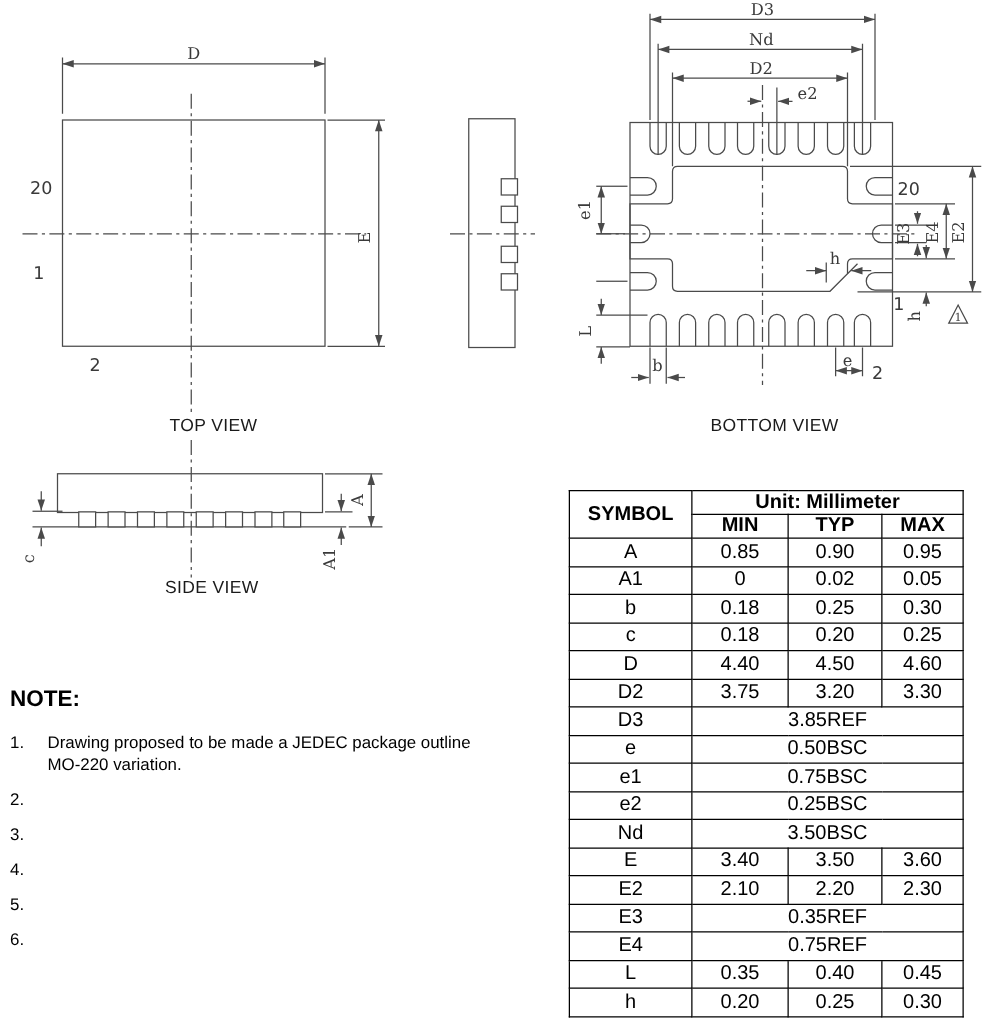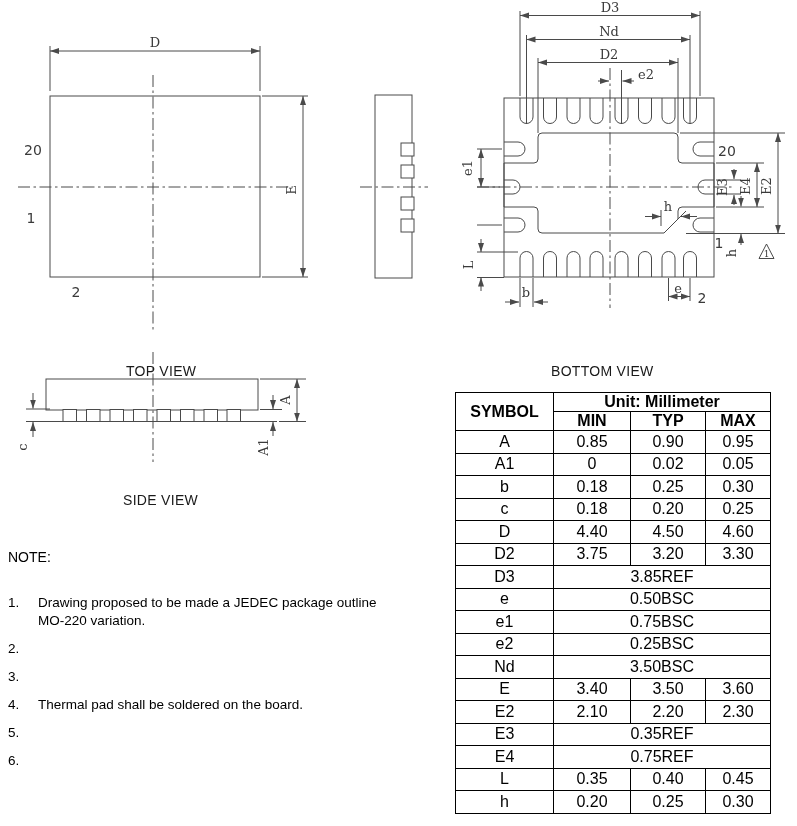--- a/index.html
+++ b/index.html
@@ -5,23 +5,23 @@
   html,body{margin:0;padding:0;background:#fff;}
   body{width:797px;height:826px;position:relative;overflow:hidden;
        font-family:"Liberation Sans",sans-serif;color:#000;}
   svg text{user-select:none;}
   .ln line,.ln path,.ln rect,.ln polygon{stroke:#4a4a4a;stroke-width:1;fill:none;}
   .ln .sq{fill:#fff;}
   .ln .cl{stroke-dasharray:12 3.5 2.5 3.5;}
   .dim{font-family:"DejaVu Serif",serif;font-size:13px;fill:#3a3a3a;stroke:none;}
   .pin{font-family:"DejaVu Sans",sans-serif;font-size:14px;fill:#3a3a3a;stroke:none;}
   .tri-num{font-family:"DejaVu Serif",serif;font-size:9px;fill:#3a3a3a;stroke:none;}
-  .caption{position:absolute;font-size:14px;color:#1a1a1a;text-align:left;letter-spacing:.3px;margin-top:31px;}
+  .caption{position:absolute;font-size:14px;color:#1a1a1a;text-align:right;letter-spacing:.3px;}
   .notes{position:absolute;left:8px;top:549px;width:402px;}
-  .notes-heading{font-weight:normal;font-size:14px;margin-bottom:29px;}
+  .notes-heading{font-weight:bold;font-size:18px;margin-bottom:15px;}
   .note-item{display:flex;margin-bottom:10px;font-size:13.5px;line-height:18px;}
   .note-num{width:30px;flex:0 0 30px;}
   .note-text{flex:1;max-width:360px;}
   table.spec{position:absolute;left:455px;top:392px;border-collapse:collapse;
              table-layout:fixed;font-size:16px;}
   table.spec th,table.spec td{border:1px solid #000;text-align:center;vertical-align:middle;
              padding:0;overflow:hidden;}
   table.spec th{font-weight:bold;}
   col.c-sym{width:98px;}col.c-min{width:77px;}col.c-typ{width:75px;}col.c-max{width:65px;}
   tr.hdr{height:18px;}
@@ -223,21 +223,20 @@
     <span class="note-text">Drawing proposed to be made a JEDEC package outline MO-220 variation.</span>
   </div>
   <div class="note-item">
     <span class="note-num">2.</span>
   </div>
   <div class="note-item">
     <span class="note-num">3.</span>
   </div>
   <div class="note-item">
     <span class="note-num">4.</span>
-    <span class="note-text">Thermal pad shall be soldered on the board.</span>
   </div>
   <div class="note-item">
     <span class="note-num">5.</span>
   </div>
   <div class="note-item">
     <span class="note-num">6.</span>
   </div>
 </div>
 
 <table class="spec">

